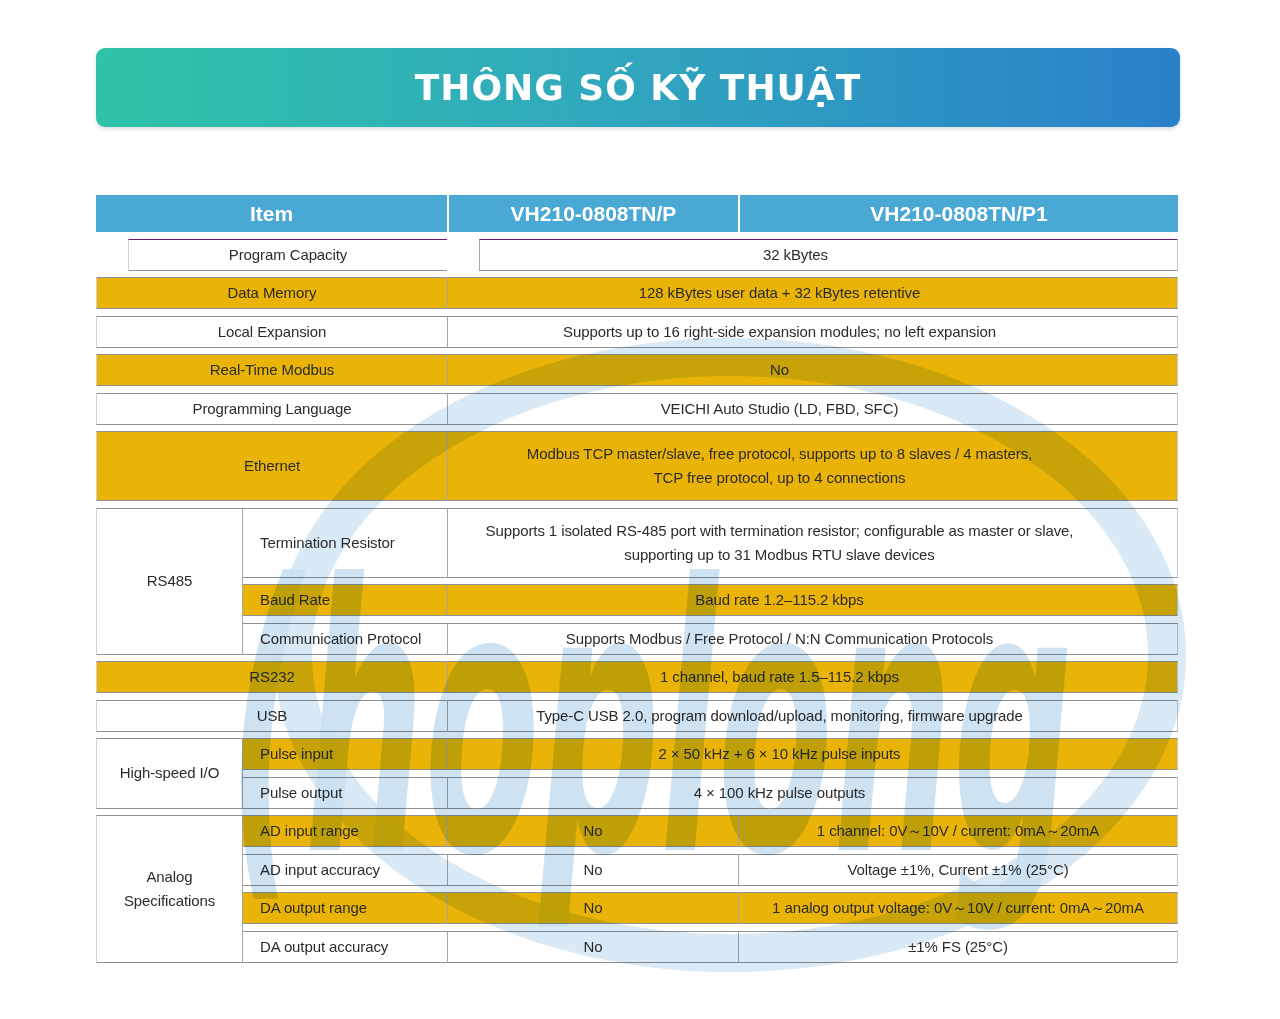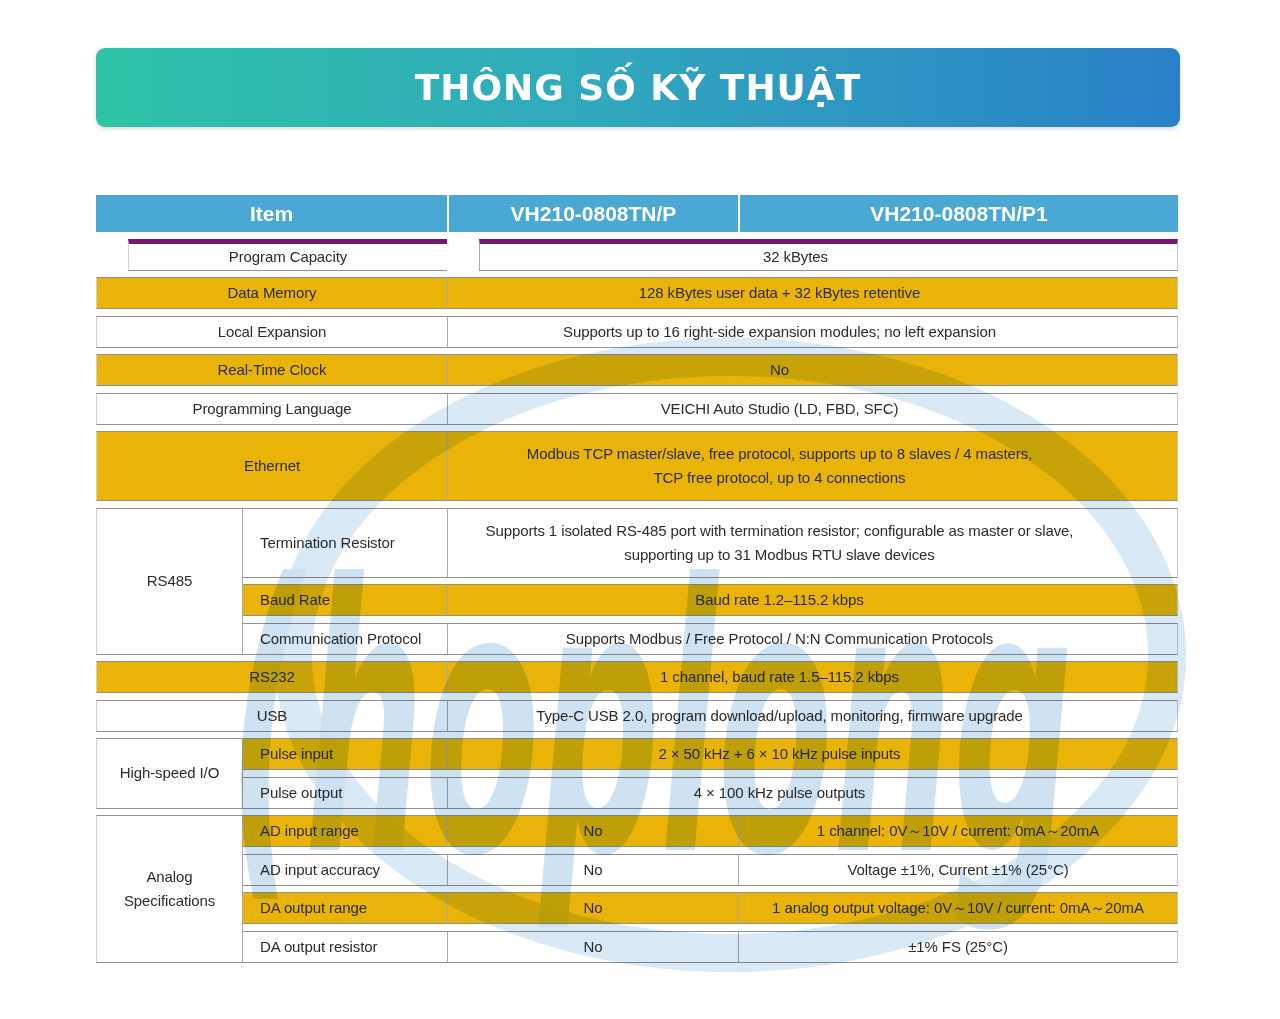--- a/index.html
+++ b/index.html
@@ -39,21 +39,21 @@
     text-align:center;letter-spacing:-0.1px;
     border-top:1.4px solid #909090;border-bottom:1.4px solid #909090;
     white-space:pre-line;
   }
   .gray{background:#eab308;}
   .hdr{
     background:#49a8d4;color:#ffffff;font-weight:700;font-size:21px;
     border-top:none;border-bottom:none;letter-spacing:0;
   }
   .hdr-div{border-left:2.5px solid #ffffff;}
-  .first{border-top:5px solid #701a75;margin-left:32px;}
+  .first{border-top:1px solid #701a75;margin-left:32px;}
   .sub{justify-content:flex-start;padding-left:17px;text-align:left;}
   .glabel{border-right:1.4px solid #a8a8a8;padding:4px 10px;}
   .vl{border-left:1.4px solid #a8a8a8;}
   .v{padding-right:66px;}
   .edge-l{border-left:1px solid #d2d2d2;}
   .edge-r{border-right:1px solid #c9c9c9;}
   .c1{grid-column:1;}.c2{grid-column:2;}.c3{grid-column:3;}.c4{grid-column:4;}
   .c12{grid-column:1/3;}.c34{grid-column:3/5;}
   .s2{grid-row:span 2;}.s3{grid-row:span 3;}.s4{grid-row:span 4;}
 
@@ -80,21 +80,21 @@
 
     <div class="cell c12 first edge-l">Program Capacity</div>
     <div class="cell c34 v vl first edge-r">32 kBytes</div>
 
     <div class="cell c12 gray edge-l">Data Memory</div>
     <div class="cell c34 gray v vl edge-r">128 kBytes user data + 32 kBytes retentive</div>
 
     <div class="cell c12 edge-l">Local Expansion</div>
     <div class="cell c34 v vl edge-r">Supports up to 16 right-side expansion modules; no left expansion</div>
 
-    <div class="cell c12 gray edge-l">Real-Time Clock</div>
+    <div class="cell c12 gray edge-l">Real-Time Modbus</div>
     <div class="cell c34 gray v vl edge-r">No</div>
 
     <div class="cell c12 edge-l">Programming Language</div>
     <div class="cell c34 v vl edge-r">VEICHI Auto Studio (LD, FBD, SFC)</div>
 
     <div class="cell c12 gray edge-l">Ethernet</div>
     <div class="cell c34 gray v vl edge-r">Modbus TCP master/slave, free protocol, supports up to 8 slaves / 4 masters,
 TCP free protocol, up to 4 connections</div>
 
     <div class="cell c1 s3 glabel edge-l">RS485</div>
@@ -124,21 +124,21 @@
     <div class="cell c4 gray vl edge-r">1 channel: 0V～10V / current: 0mA～20mA</div>
 
     <div class="cell c2 sub">AD input accuracy</div>
     <div class="cell c3 vl">No</div>
     <div class="cell c4 vl edge-r">Voltage ±1%, Current ±1% (25°C)</div>
 
     <div class="cell c2 sub gray">DA output range</div>
     <div class="cell c3 gray vl">No</div>
     <div class="cell c4 gray vl edge-r">1 analog output voltage: 0V～10V / current: 0mA～20mA</div>
 
-    <div class="cell c2 sub">DA output resistor</div>
+    <div class="cell c2 sub">DA output accuracy</div>
     <div class="cell c3 vl">No</div>
     <div class="cell c4 vl edge-r">±1% FS (25°C)</div>
 
   </div>
 
   <svg class="watermark" width="1280" height="1019" viewBox="0 0 1280 1019" xmlns="http://www.w3.org/2000/svg">
     <ellipse cx="730" cy="655" rx="437" ry="298" fill="none" stroke="#d8e8f6" stroke-width="38" stroke-opacity="0.95"></ellipse>
     <text x="228" y="850" font-size="370" font-weight="bold" font-style="italic" font-family="DejaVu Sans, Liberation Sans, sans-serif" fill="#cbdff1" fill-opacity="0.92" textLength="845" lengthAdjust="spacingAndGlyphs">(hoplong</text>
   </svg>
 

